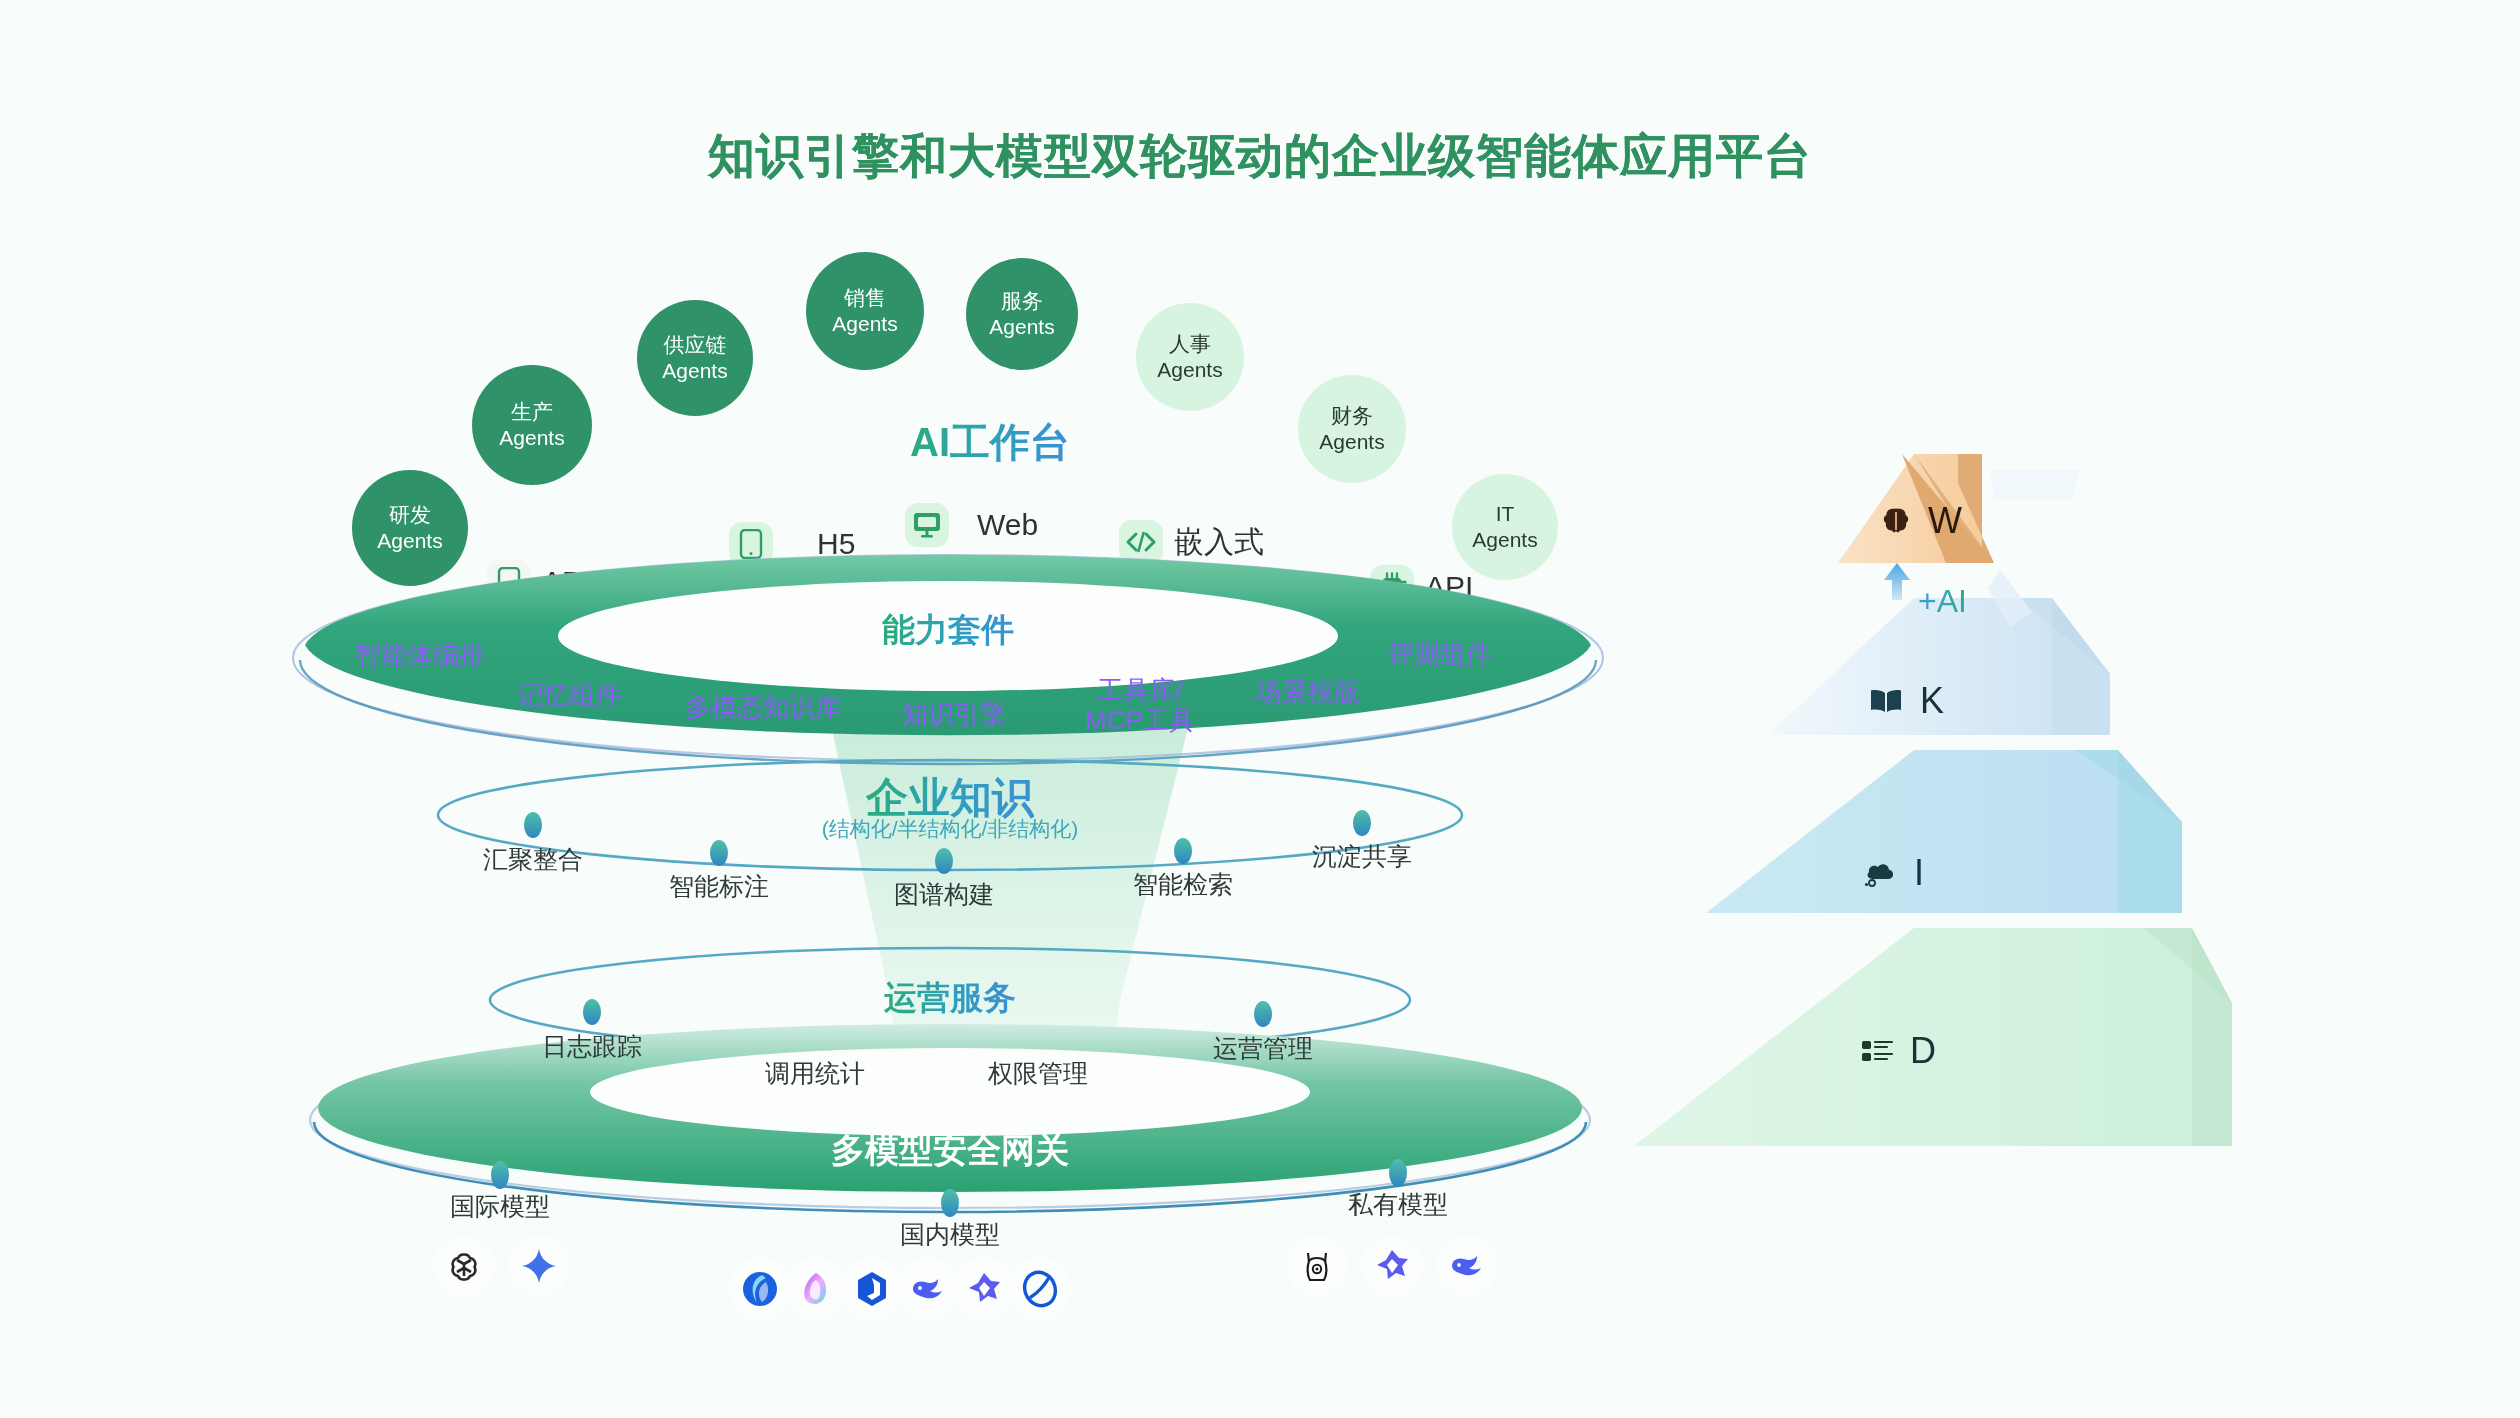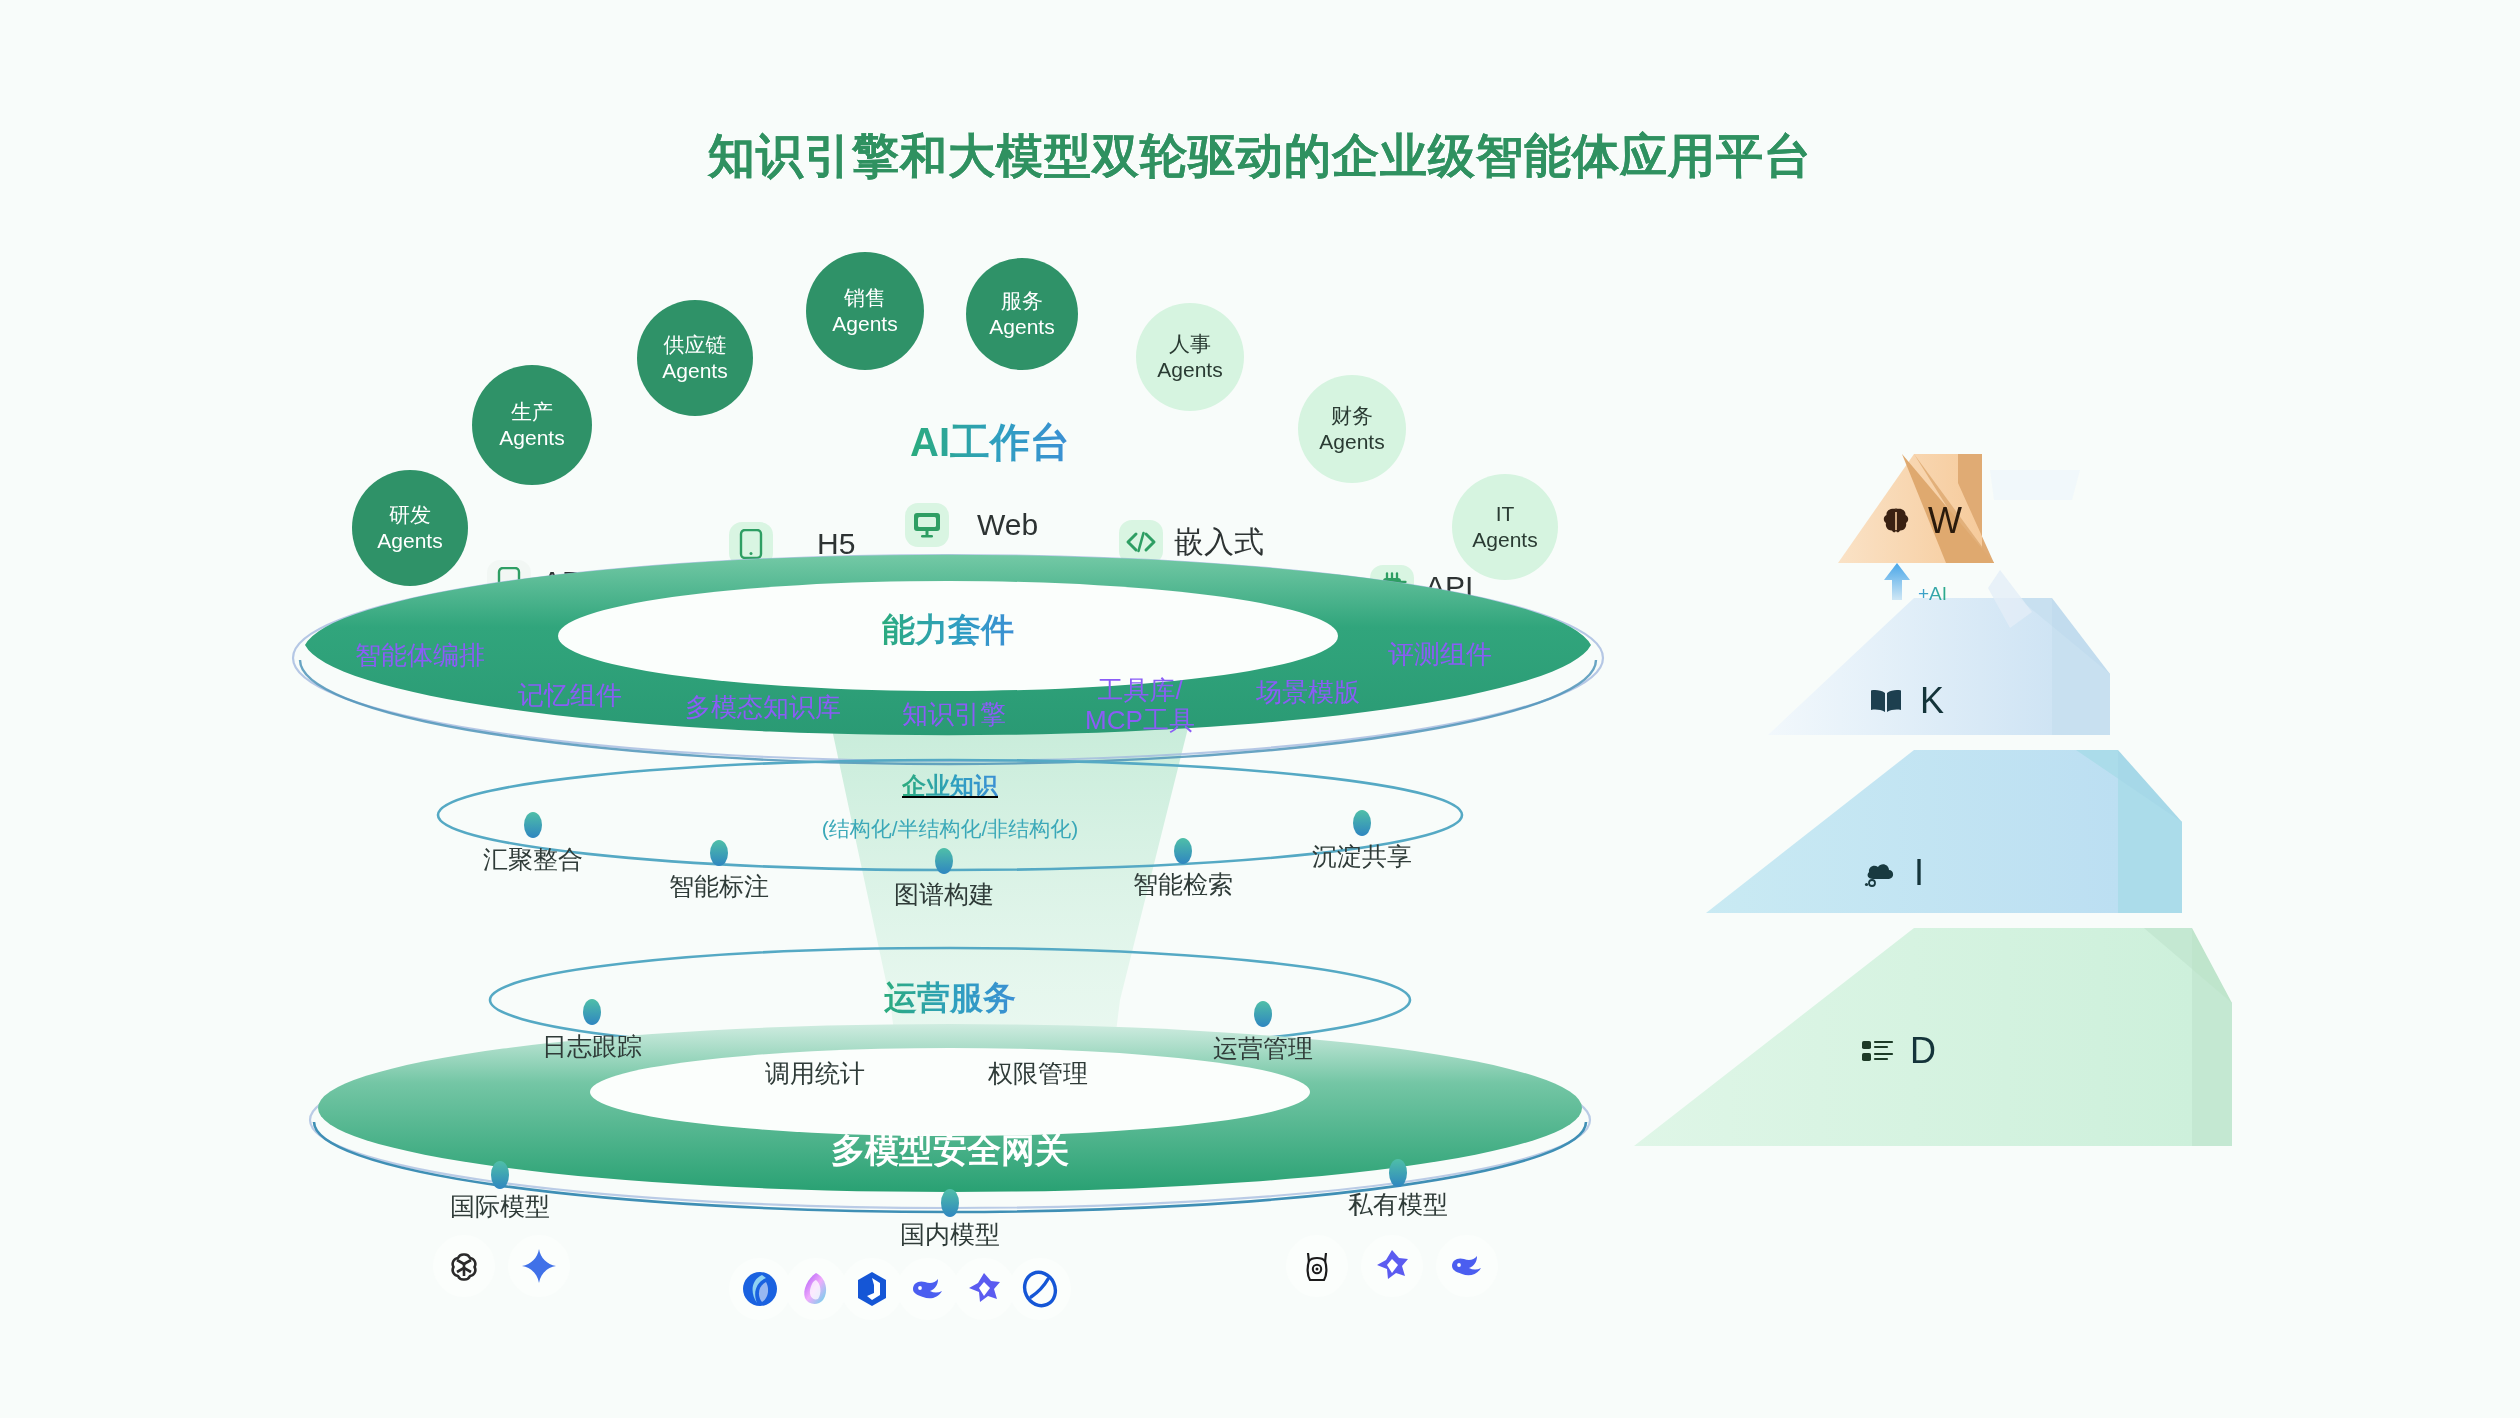--- a/index.html
+++ b/index.html
@@ -83,21 +83,21 @@
   .logo svg{display:block;}
 
   
   .pyr-label{
     position:absolute;display:flex;align-items:center;gap:16px;
     font-size:36px;color:#14343a;white-space:nowrap;
   }
   .pyr-label .g{flex:0 0 auto;display:flex;align-items:center;}
   .plus-ai{
     position:absolute;display:flex;align-items:center;gap:6px;
-    font-size:19px;white-space:nowrap;
+    font-size:32px;white-space:nowrap;
   }
 </style>
 </head>
 <body>
 
 <div id="stage">
 
   <div class="page-title">知识引擎和大模型双轮驱动的企业级智能体应用平台</div>
 
   <div class="agent dark" style="left:352px;top:470px;width:116px;height:116px;">
@@ -303,21 +303,21 @@
   </div>
 
   <div class="cap-lbl" style="left:300px;top:638px;width:240px;">智能体编排</div>
   <div class="cap-lbl" style="left:470px;top:678px;width:200px;">记忆组件</div>
   <div class="cap-lbl" style="left:638px;top:690px;width:250px;">多模态知识库</div>
   <div class="cap-lbl" style="left:854px;top:697px;width:200px;">知识引擎</div>
   <div class="cap-lbl" style="left:1040px;top:676px;width:200px;line-height:1.15;">工具库/<br>MCP工具</div>
   <div class="cap-lbl" style="left:1208px;top:675px;width:200px;">场景模版</div>
   <div class="cap-lbl" style="left:1320px;top:637px;width:240px;">评测组件</div>
 
-  <div class="layer-title" style="left:800px;top:770px;width:300px;font-size:24px;text-decoration:underline;">
+  <div class="layer-title" style="left:800px;top:770px;width:300px;font-size:42px;">
     <span class="grad-text">企业知识</span>
   </div>
   <div class="layer-title teal-text" style="left:790px;top:815px;width:320px;font-size:21px;">(结构化/半结构化/非结构化)</div>
 
   <div class="node-lbl" style="left:433px;top:843px;width:200px;">汇聚整合</div>
   <div class="node-lbl" style="left:619px;top:870px;width:200px;">智能标注</div>
   <div class="node-lbl" style="left:844px;top:878px;width:200px;">图谱构建</div>
   <div class="node-lbl" style="left:1083px;top:868px;width:200px;">智能检索</div>
   <div class="node-lbl" style="left:1262px;top:840px;width:200px;">沉淀共享</div>
 

